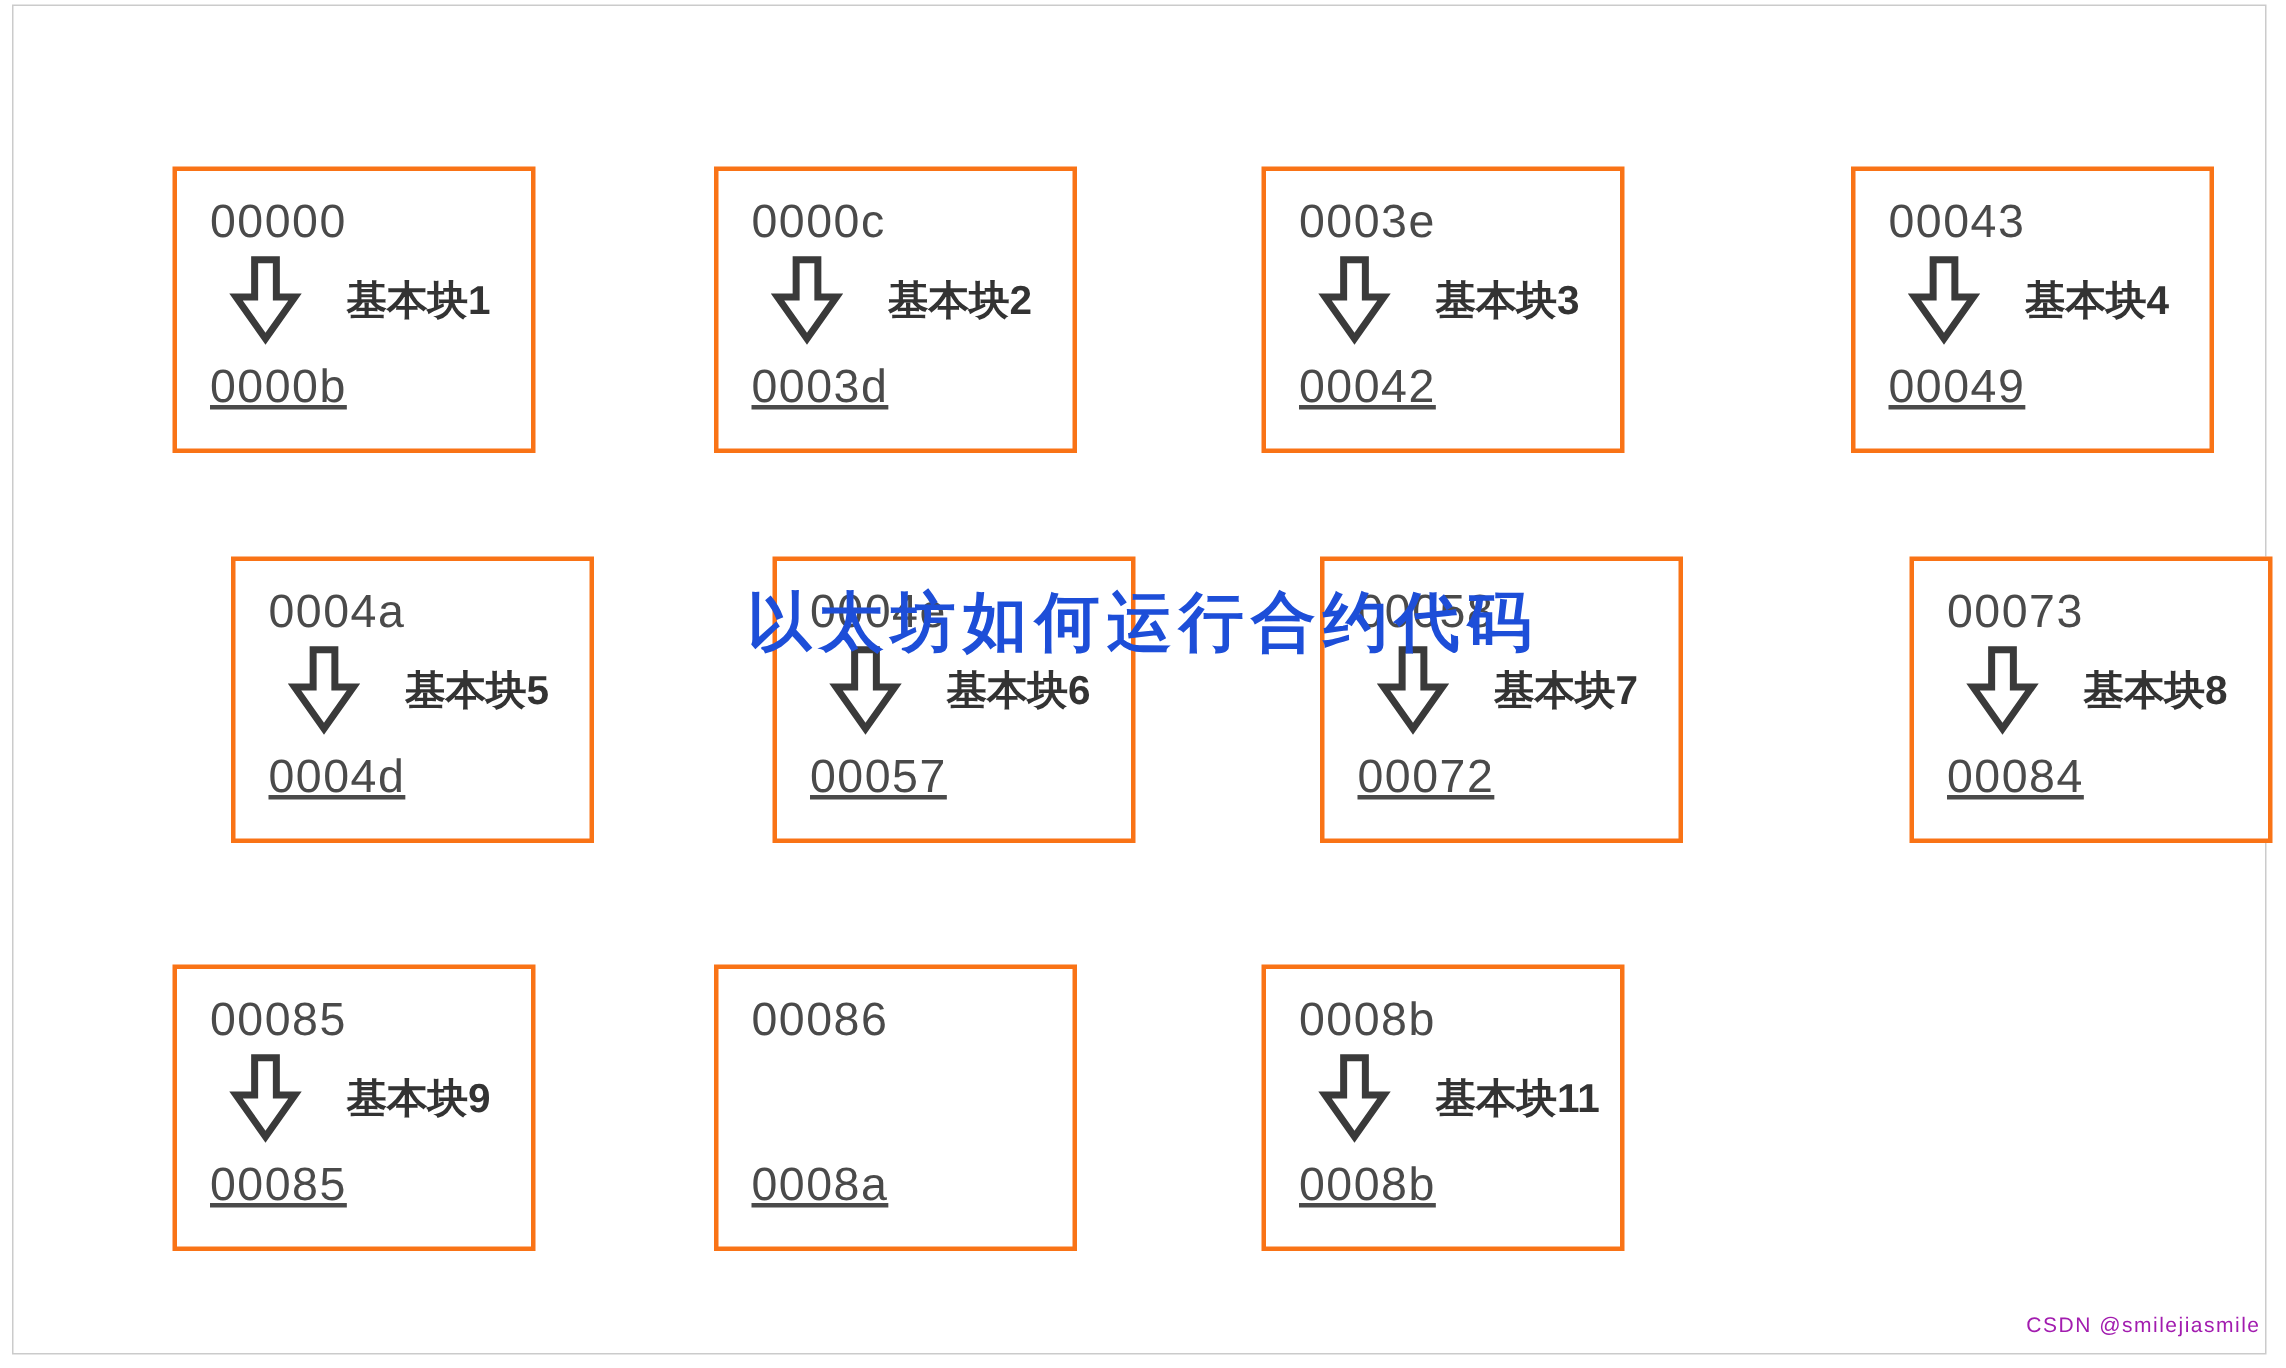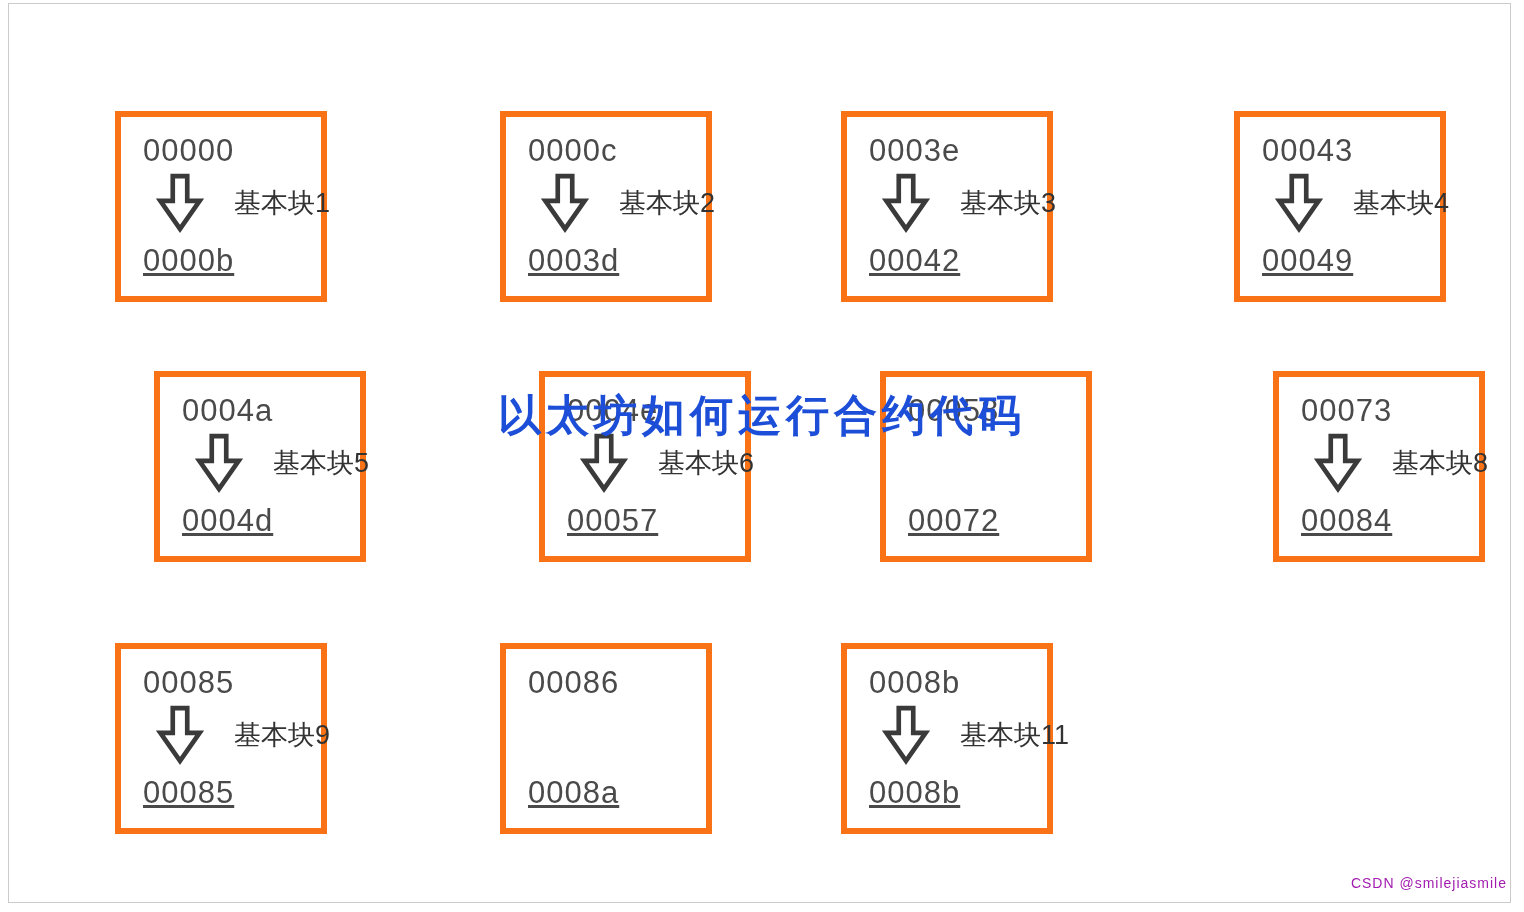--- a/index.html
+++ b/index.html
@@ -18,23 +18,23 @@
     position: absolute;
     left: 8px;
     top: 3px;
     right: 13px;
     bottom: 9px;
     border: 1px solid #cbcbcb;
     background: #ffffff;
   }
   .block {
     position: absolute;
-    width: 212px;
+    width: 242px;
     height: 191px;
-    border: 6px solid #f97316;
+    border: 3px solid #f97316;
     background: #ffffff;
     box-sizing: border-box;
     z-index: 1;
   }
   .addr {
     position: absolute;
     left: 22px;
     font-size: 31px;
     color: #4a4a4a;
     letter-spacing: 1px;
@@ -51,27 +51,27 @@
   }
   .arrow-icon {
     width: 50px;
     height: 60px;
     display: block;
     flex: 0 0 auto;
   }
   .block-label {
     margin-left: 29px;
     font-size: 27px;
-    font-weight: normal;
+    font-weight: bold;
     color: #333333;
     white-space: nowrap;
   }
   
   .c1 { left: 115px; }
-  .c2 { left: 500px; }
+  .c2 { left: 476px; }
   .c3 { left: 841px; }
   .c4 { left: 1234px; }
   
   .r1 { top: 111px; }
   .r2 { top: 371px; margin-left: 39px; }
   .r3 { top: 643px; }
 
   .page-title {
     position: absolute;
     left: 0;
@@ -163,20 +163,26 @@
     <svg class="arrow-icon" viewBox="0 0 46 58">
         <polygon points="16,3 30,3 30,27 42,27 23,54 4,27 16,27" fill="#ffffff" stroke="#3a3a3a" stroke-width="4.5" stroke-linejoin="miter"></polygon>
       </svg>
     <div class="block-label">基本块6</div>
   </div>
   <div class="addr addr-bottom">00057</div>
 </div>
 
 <div class="block r2 c3">
   <div class="addr addr-top">00058</div>
+  <div class="mid">
+    <svg class="arrow-icon" viewBox="0 0 46 58">
+        <polygon points="16,3 30,3 30,27 42,27 23,54 4,27 16,27" fill="#ffffff" stroke="#3a3a3a" stroke-width="4.5" stroke-linejoin="miter"></polygon>
+      </svg>
+    <div class="block-label">基本块7</div>
+  </div>
   <div class="addr addr-bottom">00072</div>
 </div>
 
 <div class="block r2 c4">
   <div class="addr addr-top">00073</div>
   <div class="mid">
     <svg class="arrow-icon" viewBox="0 0 46 58">
         <polygon points="16,3 30,3 30,27 42,27 23,54 4,27 16,27" fill="#ffffff" stroke="#3a3a3a" stroke-width="4.5" stroke-linejoin="miter"></polygon>
       </svg>
     <div class="block-label">基本块8</div>

